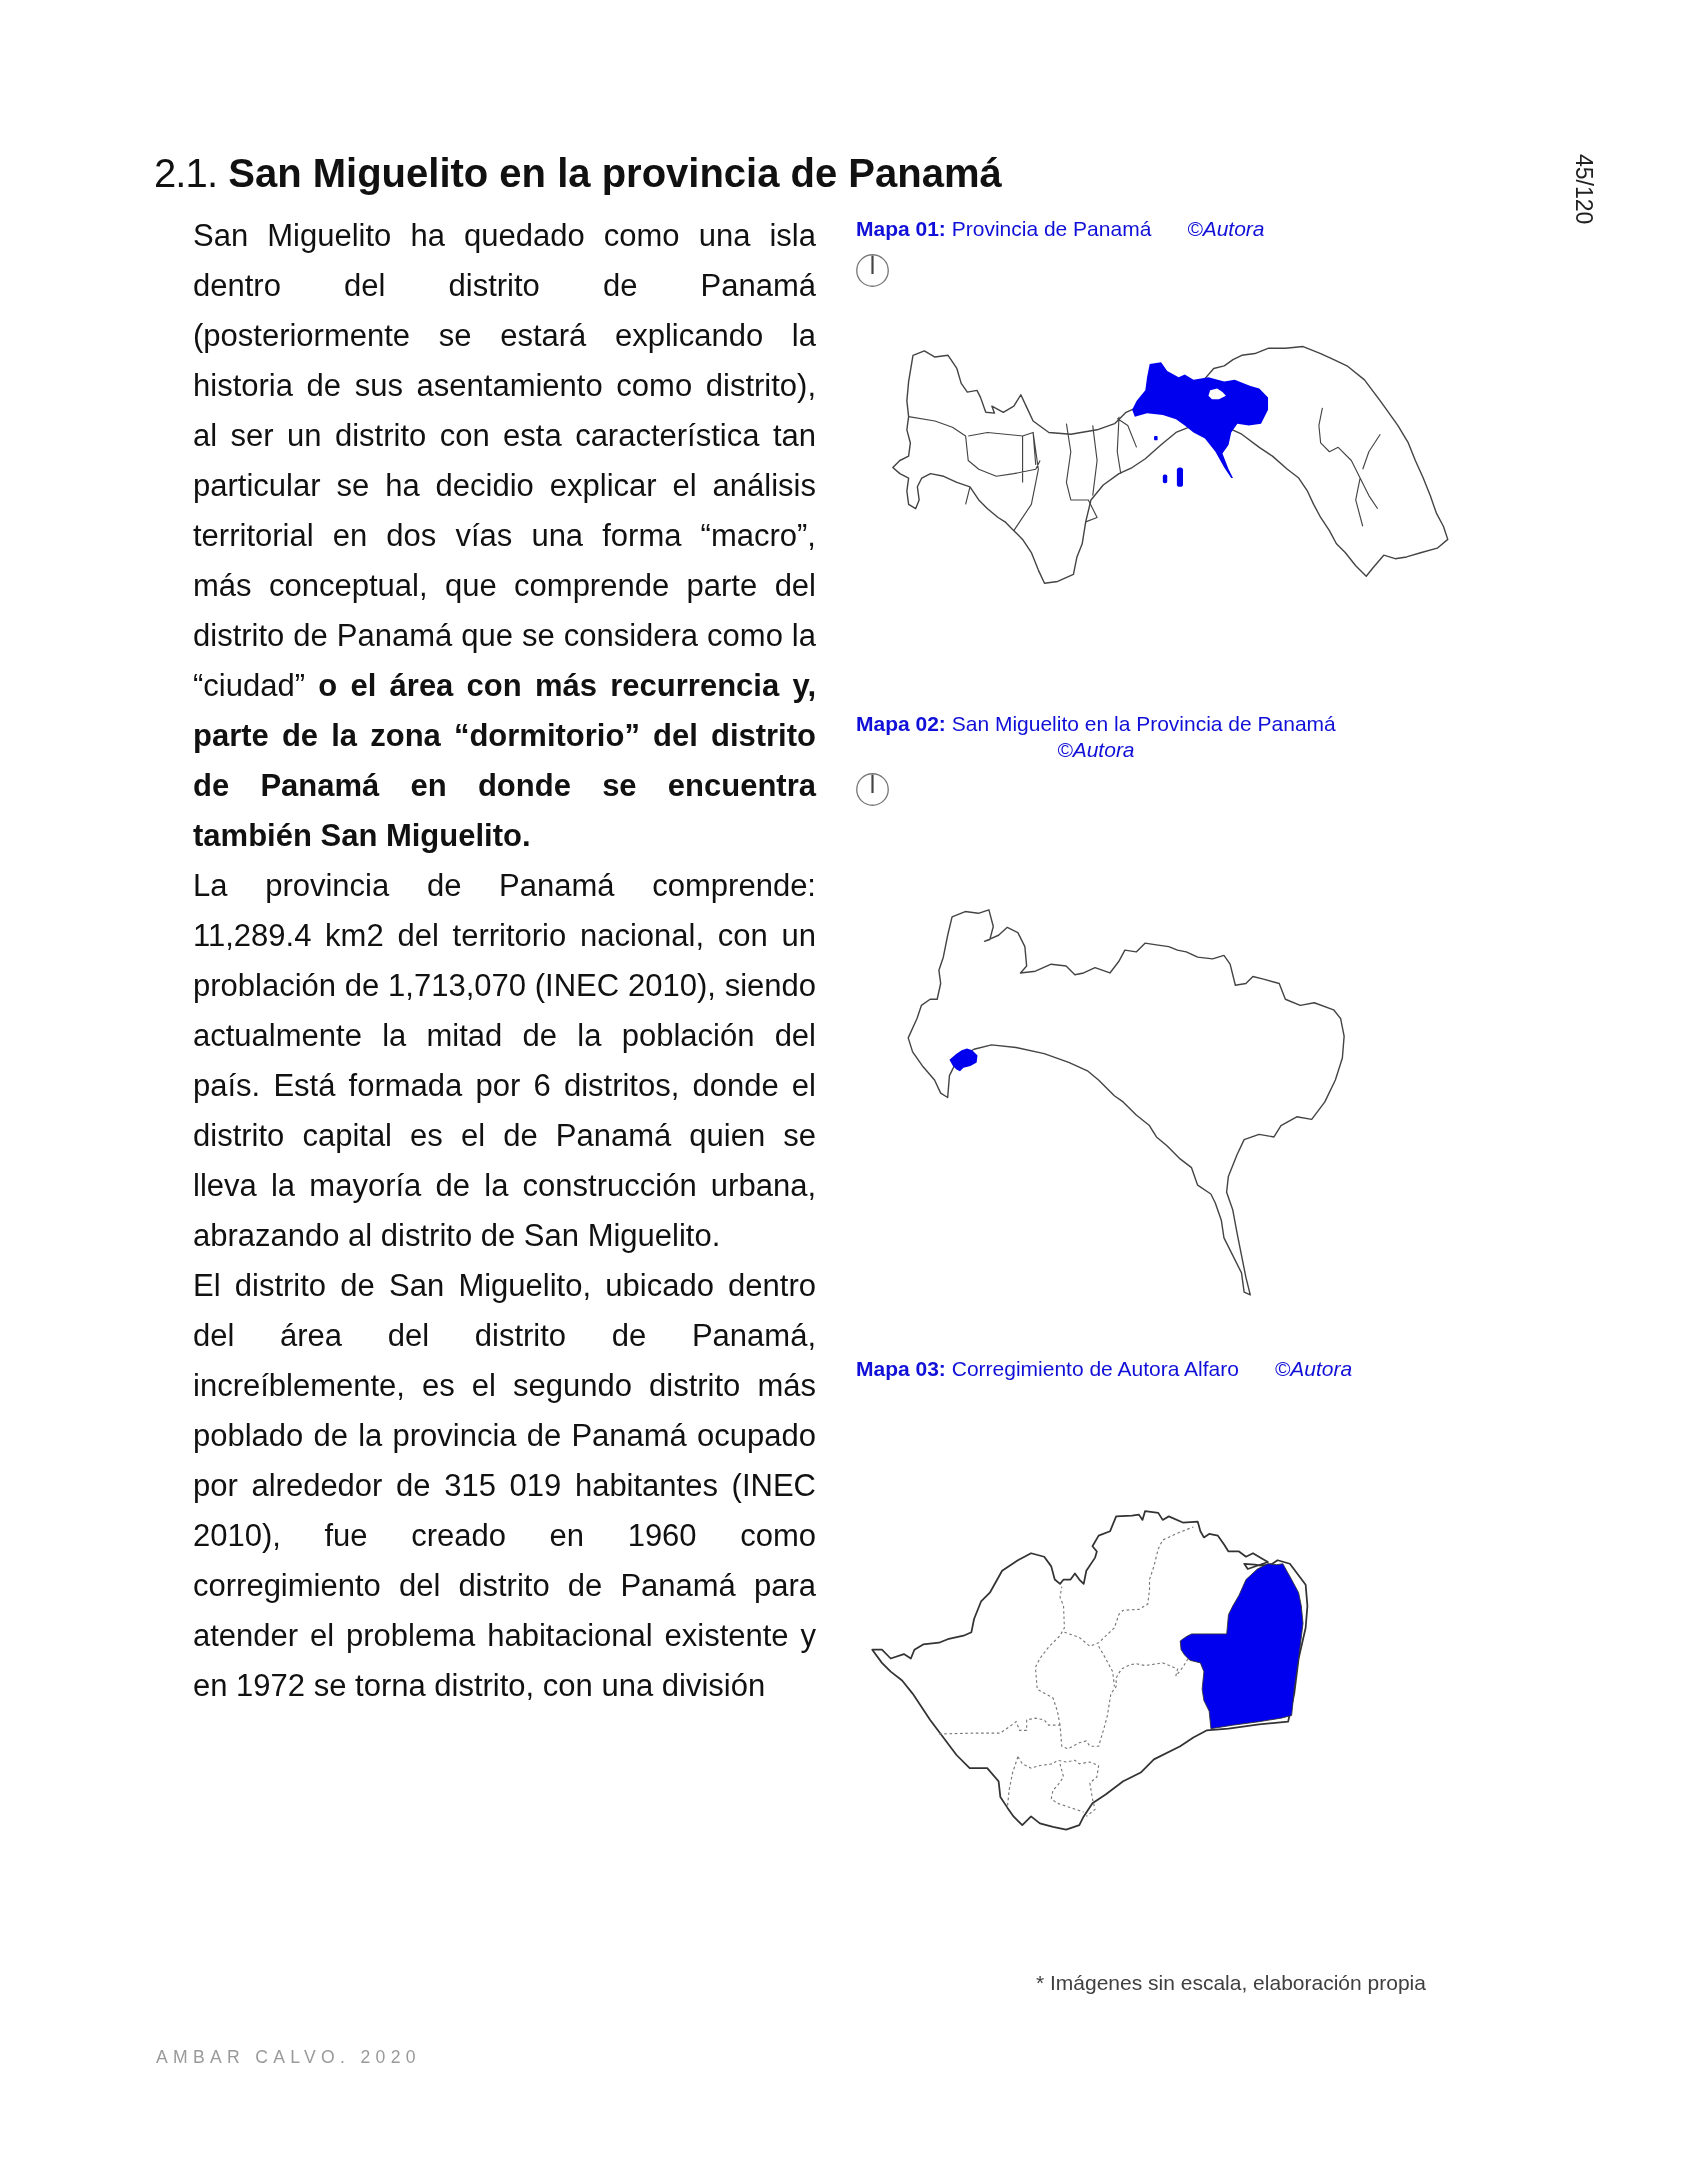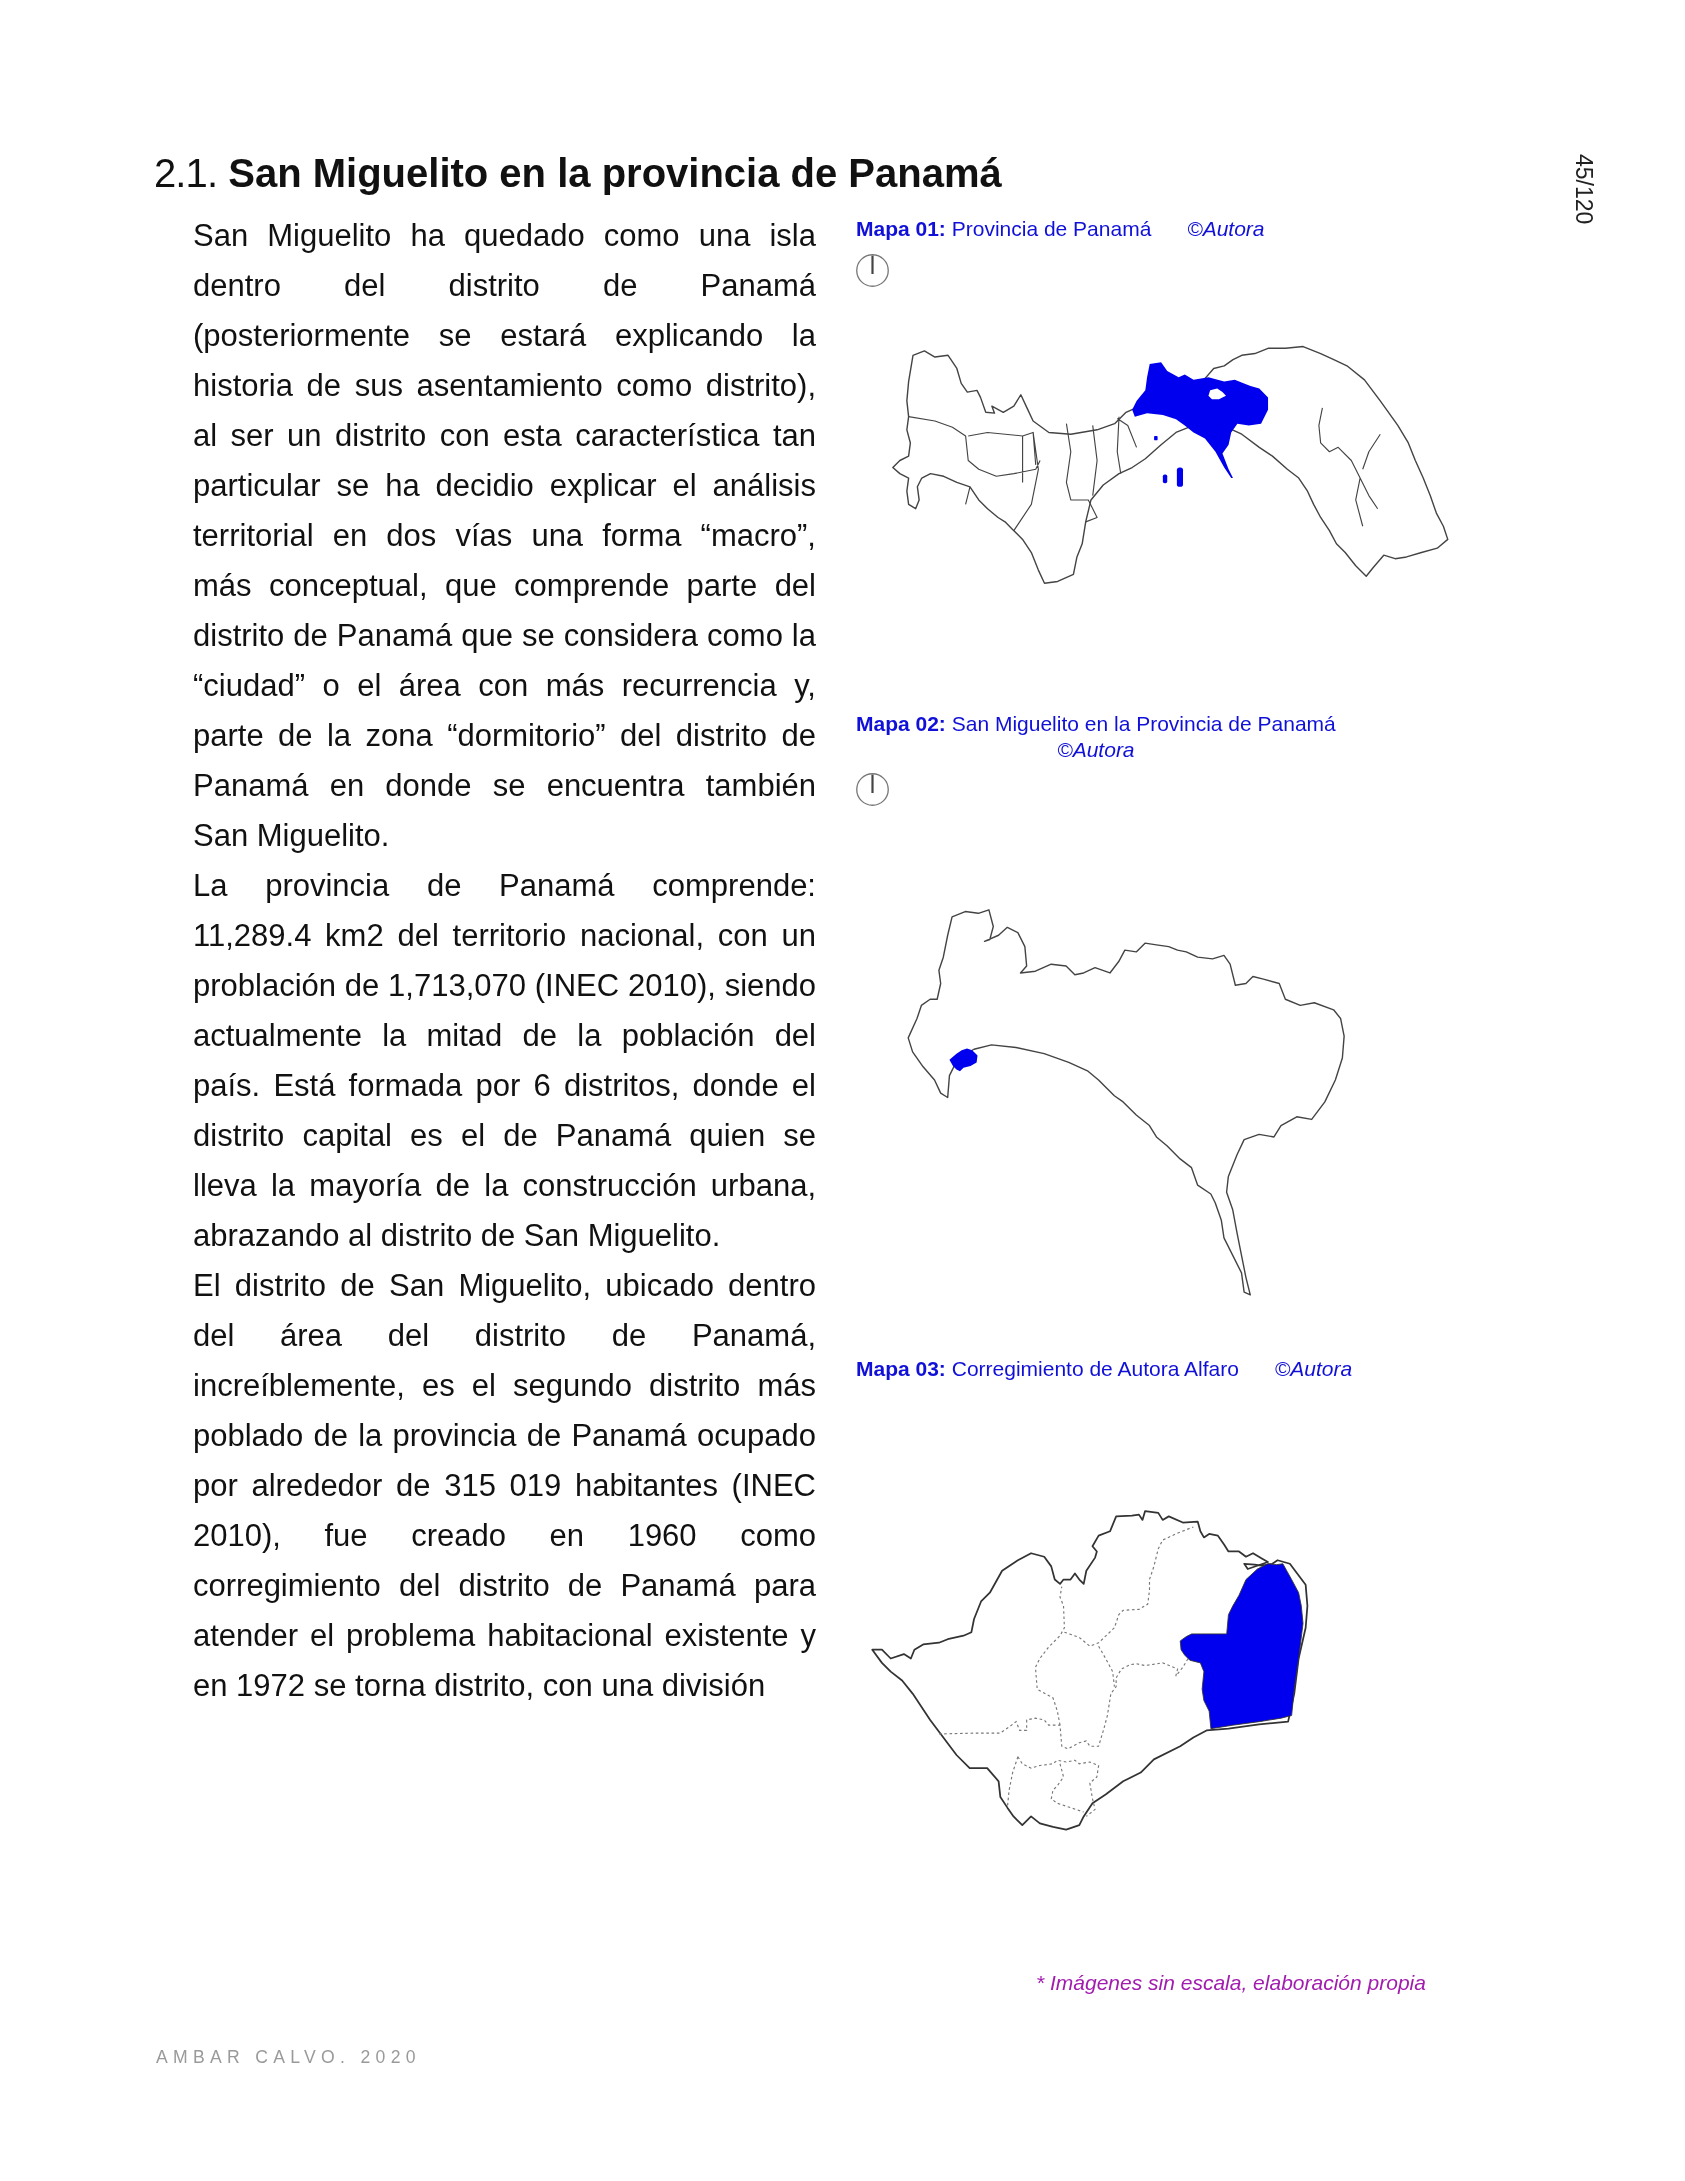--- a/index.html
+++ b/index.html
@@ -4,28 +4,28 @@
   <style>
     html, body { margin: 0; padding: 0; background: #ffffff; }
     body { width: 1685px; height: 2181px; position: relative; overflow: hidden; font-family: "Liberation Sans", "DejaVu Sans", sans-serif; color: #111; }
     .heading { position: absolute; left: 154px; top: 147px; font-size: 40px; line-height: 53px; color: #111; white-space: nowrap; }
     .heading .num { font-weight: 400; letter-spacing: -0.9px; }
     .heading .title { font-weight: 700; }
     .page-num { position: absolute; left: 1570px; top: 154px; font-size: 23px; color: #222; writing-mode: vertical-rl; letter-spacing: 0px; }
     .body-col { position: absolute; left: 193px; top: 211px; width: 623px; font-size: 31px; line-height: 50px; text-align: justify; text-align-last: auto; color: #111; }
     .body-col p { margin: 0; }
     .body-col p + p { }
-    .body-col b { font-weight: 400; }
+    .body-col b { font-weight: 700; }
     .caption { position: absolute; left: 856px; font-size: 21px; line-height: 26px; color: #1010d8; white-space: nowrap; text-align: center; }
     .caption b { font-weight: 700; }
     .caption i { font-style: italic; }
     .caption .credit { margin-left: 30px; }
     .north { position: absolute; left: 855px; width: 35px; height: 35px; }
     .map { position: absolute; }
-    .footnote { position: absolute; left: 1036px; top: 1971px; font-size: 21px; color: #a21caf; font-style: italic; white-space: nowrap; }
+    .footnote { position: absolute; left: 1036px; top: 1971px; font-size: 21px; color: #404040; white-space: nowrap; }
     .footer { position: absolute; left: 156px; top: 2047px; font-size: 17.6px; letter-spacing: 5.3px; color: #9a9a9a; white-space: nowrap; }
   </style>
 </head>
 <body>
 
 <div class="heading">
   <span class="num">2.1.</span>
   <span class="title">San Miguelito en la provincia de Panamá</span>
 </div>
 <div class="page-num">45/120</div>

